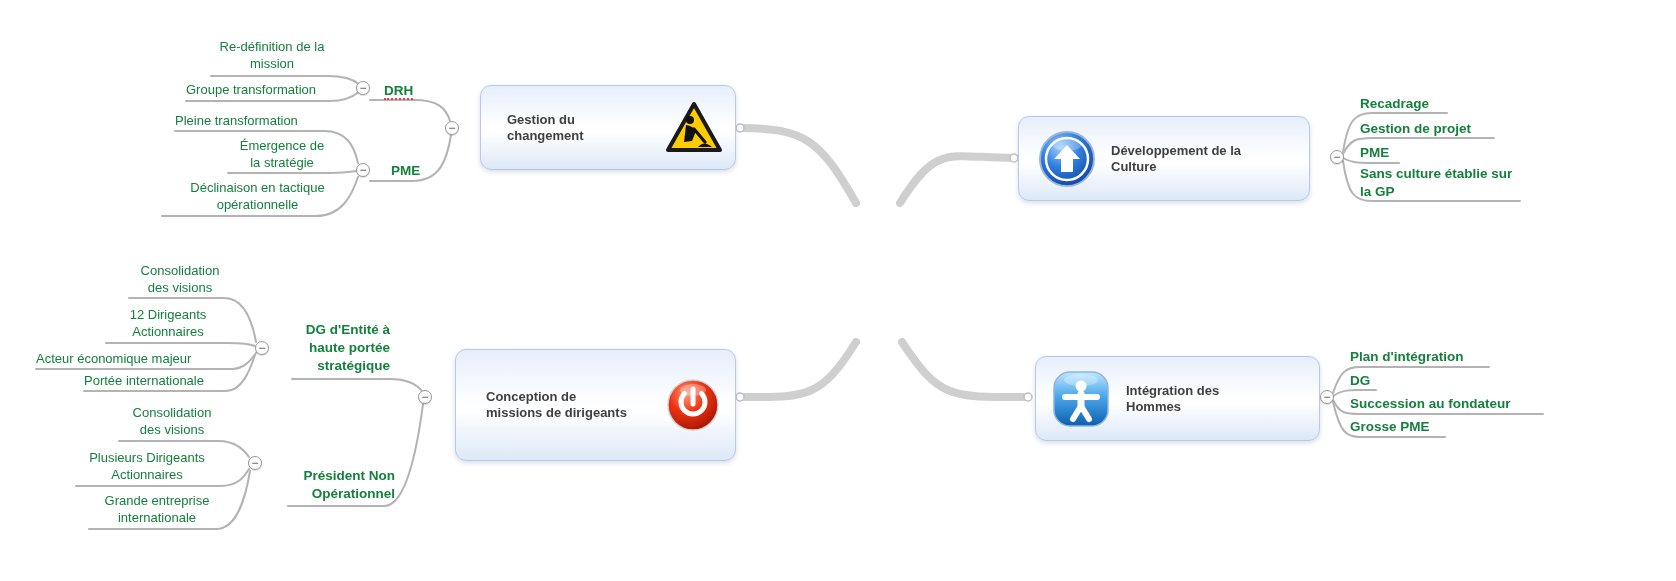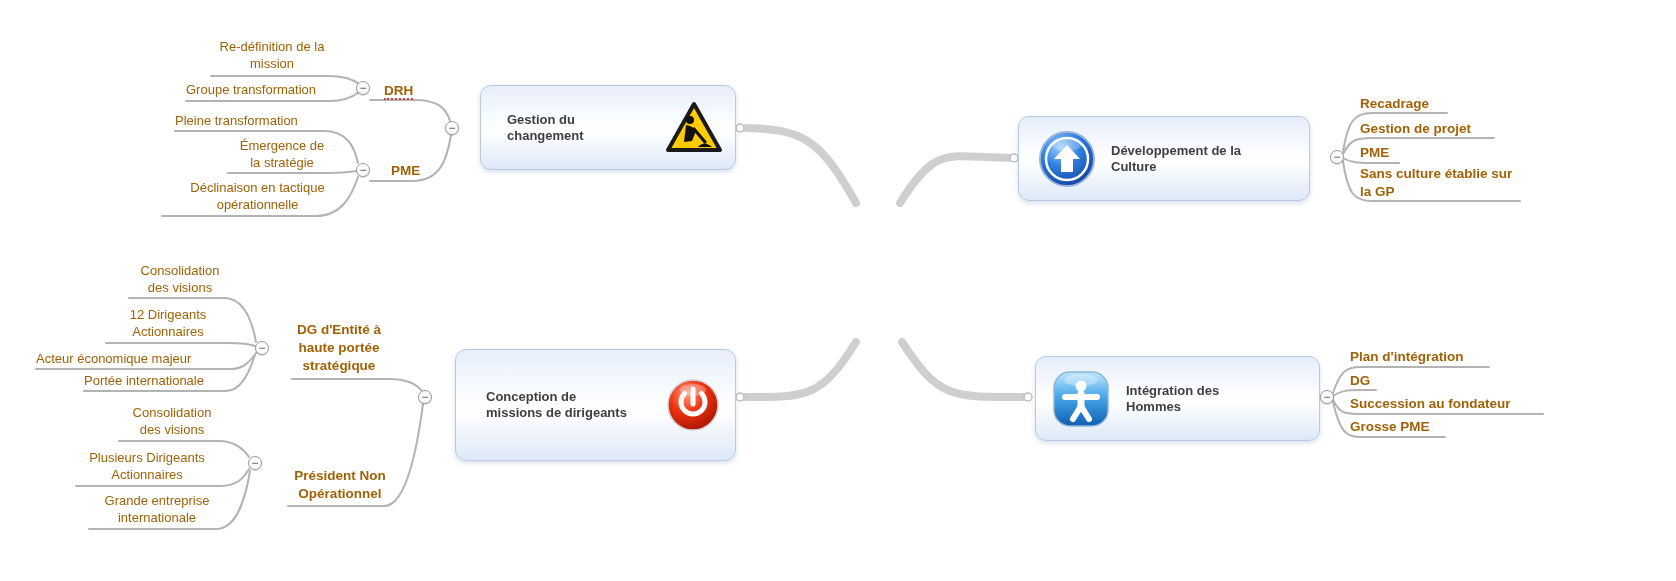--- a/index.html
+++ b/index.html
@@ -28,22 +28,22 @@
 
   #t-gestion    { left:480px;  top:85px;  width:256px; height:85px; padding:0 12px 0 26px; justify-content:space-between; }
   #t-gestion .topic-label { width:122px; }
   #t-culture    { left:1018px; top:116px; width:292px; height:85px; padding:0 12px 0 18px; gap:14px; }
   #t-culture .topic-label { width:152px; }
   #t-conception { left:455px;  top:349px; width:281px; height:112px; padding:0 14px 0 30px; justify-content:space-between; }
   #t-conception .topic-label { width:142px; }
   #t-integration{ left:1035px; top:356px; width:285px; height:85px; padding:0 12px 0 16px; gap:16px; }
   #t-integration .topic-label { width:122px; }
 
-  .leaf { position:absolute; font-size:13px; color:#a16207; text-align:center; line-height:1.34; cursor:default; }
-  .leaf.b { font-weight:bold; font-size:13.5px; }
+  .leaf { position:absolute; font-size:13px; color:#15803d; text-align:center; line-height:1.34; cursor:default; }
+  .leaf.b { font-weight:bold; font-size:13.5px;text-align:right; }
   .leaf.nw { white-space:nowrap; }
   .leaf.la { text-align:left; }
   .squiggle { border-bottom:2px dotted #e04040; }
 
   .minus {
     position:absolute; width:14px; height:14px; border:1px solid #9a9a9a; border-radius:50%;
     background:#fdfdfd; color:#555; font-size:12px; line-height:1;
     display:flex; align-items:center; justify-content:center; padding-bottom:1px;
     box-shadow:0 1px 1px rgba(0,0,0,.15); cursor:pointer;
   }

